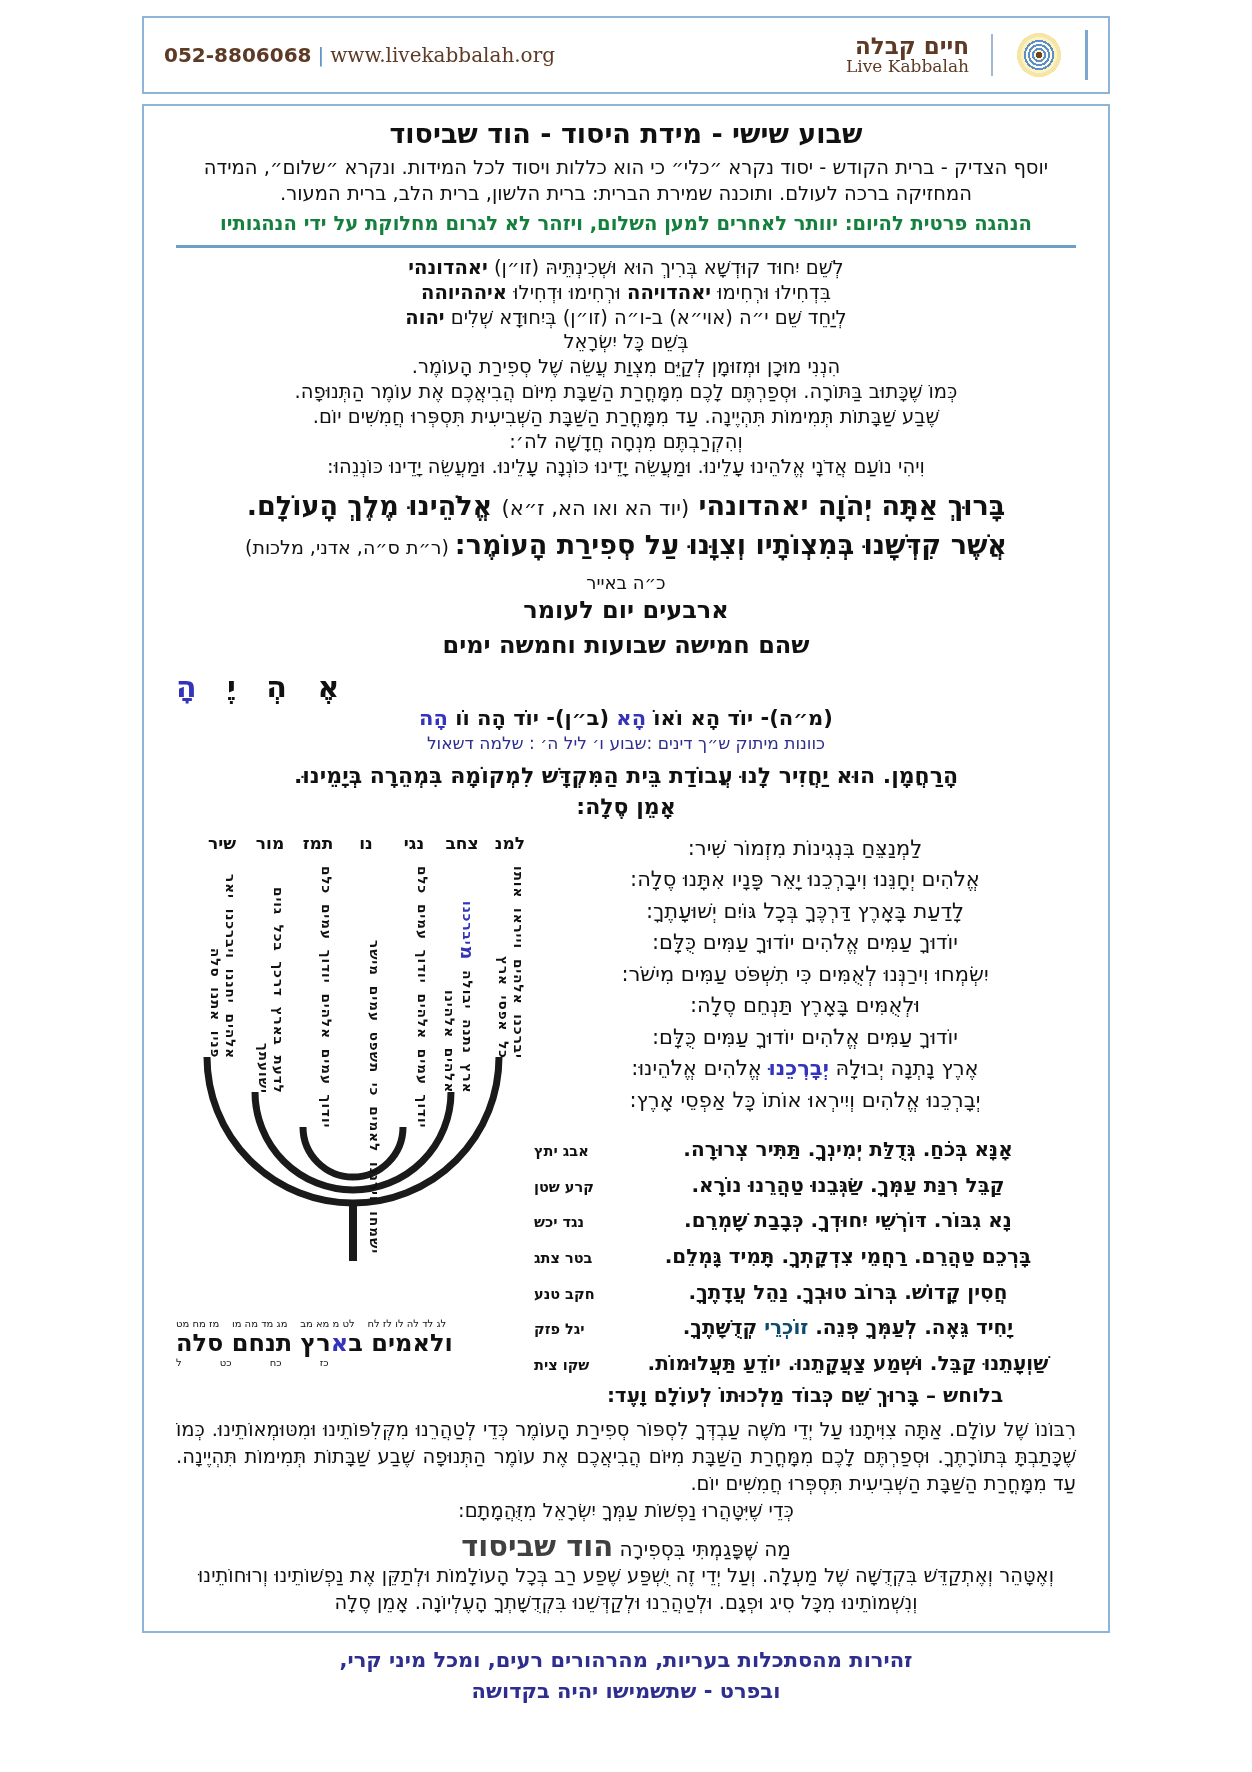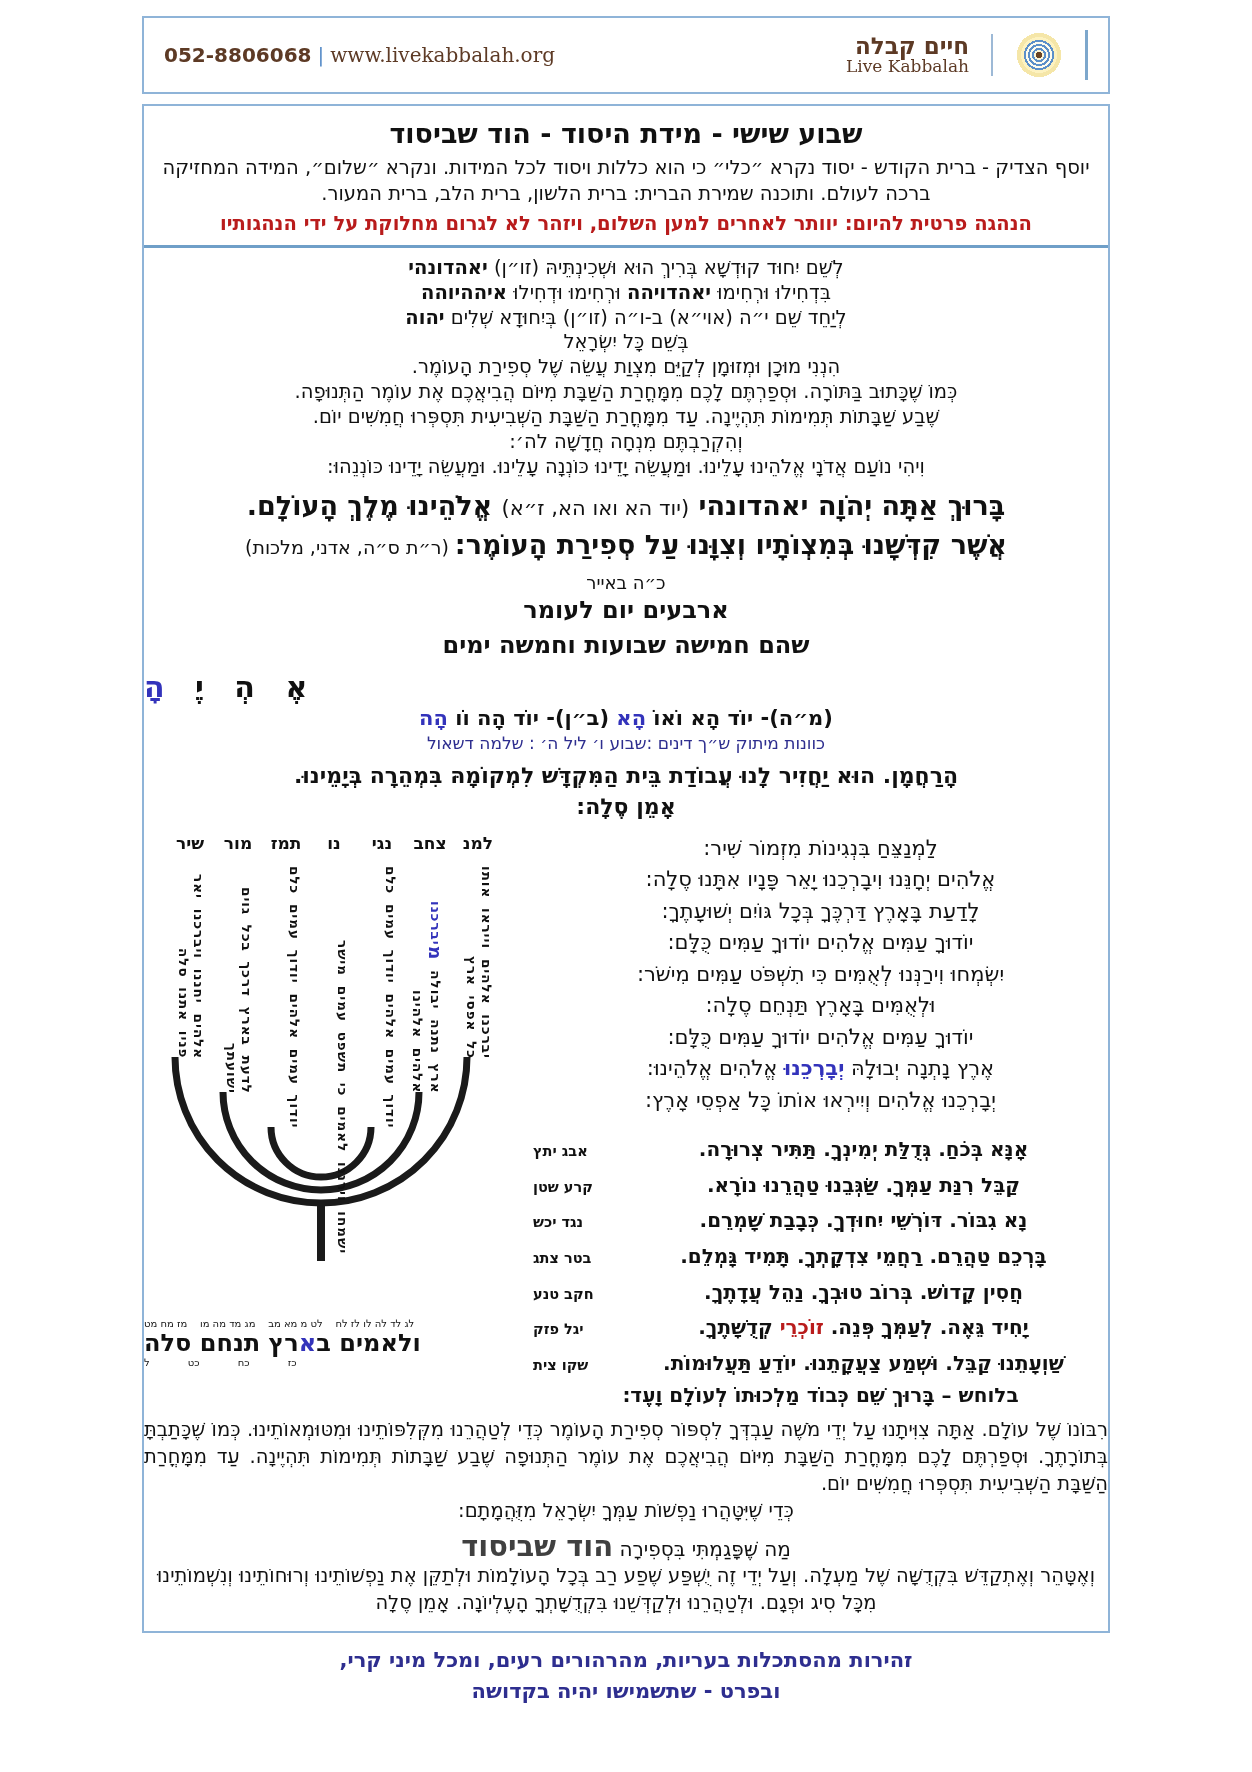--- a/index.html
+++ b/index.html
@@ -17,24 +17,24 @@
   .logo-sep{width:2px;height:42px;background:#9db9d6;}
   .logo-text{text-align:right;line-height:1.05;}
   .logo-he{font-size:23px;font-weight:bold;color:#5d3a25;}
   .logo-en{font-size:17px;color:#5d3a25;font-family:"DejaVu Serif",serif;}
   .contact{direction:ltr;font-size:20px;color:#5d3a25;}
   .contact .phone{font-weight:bold;}
   .contact .pipe{color:#5b8fc9;padding:0 6px;font-weight:normal;}
   .contact .site{font-family:"DejaVu Serif",serif;}
 
   
-  .main-box{border:2px solid #8fb4d8;margin-top:10px;padding:10px 0 14px;background:#fff;}
+  .main-box{border:2px solid #8fb4d8;margin-top:10px;padding:10px 32px 14px;background:#fff;}
   .title{font-size:27px;font-weight:bold;text-align:center;margin:2px 0 6px;}
   .intro{font-size:19.5px;text-align:center;line-height:1.35;}
-  .conduct{font-size:19.5px;font-weight:bold;color:#b91c1c;text-align:center;margin-top:4px;}
+  .conduct{font-size:19.5px;font-weight:bold;color:#15803d;text-align:center;margin-top:4px;}
   .blue-rule{border:none;border-top:3px solid #6f9fc8;margin:10px 0 8px;}
 
   .leshem{text-align:center;font-size:19.5px;line-height:1.28;}
   .leshem .nm{font-weight:bold;}
   .bless{font-size:27px;font-weight:bold;text-align:center;line-height:1.45;margin-top:6px;}
   .bless .paren{font-size:21px;font-weight:normal;}
   .bless .note{font-size:19px;font-weight:normal;}
 
   .omer-date{text-align:center;font-size:18px;margin-top:8px;}
   .omer-count{text-align:center;font-size:24px;font-weight:bold;line-height:1.45;}
@@ -48,21 +48,21 @@
   
   .cols{display:flex;justify-content:space-between;margin-top:10px;}
   .right-col{width:575px;}
   .psalm{font-size:21px;text-align:center;line-height:1.5;}
   .psalm .hl{color:#3333bb;font-weight:bold;}
   .ana{margin-top:16px;}
   .ana-line{display:flex;justify-content:space-between;align-items:baseline;
     font-size:20px;font-weight:bold;line-height:1.78;}
   .ana-text{flex:1;text-align:center;}
   .ana-code{width:86px;font-size:14.5px;text-align:left;}
-  .ana .hl{color:#b91c1c;}
+  .ana .hl{color:#0c4a6e;}
   .bilachash{font-size:20px;font-weight:bold;text-align:center;margin-top:2px;}
 
   
   .menorah{position:relative;width:358px;height:540px;flex:none;}
   .men-headers{position:absolute;top:0;right:0;left:0;display:flex;direction:rtl;}
   .men-headers span{width:48px;text-align:center;font-weight:bold;font-size:17px;}
   .branch{position:absolute;top:26px;width:46px;writing-mode:vertical-rl;
     font-size:13.5px;font-weight:bold;line-height:1.12;letter-spacing:1px;color:#111;
     word-spacing:4px;}
   .branch .hl{color:#3333bb;}

